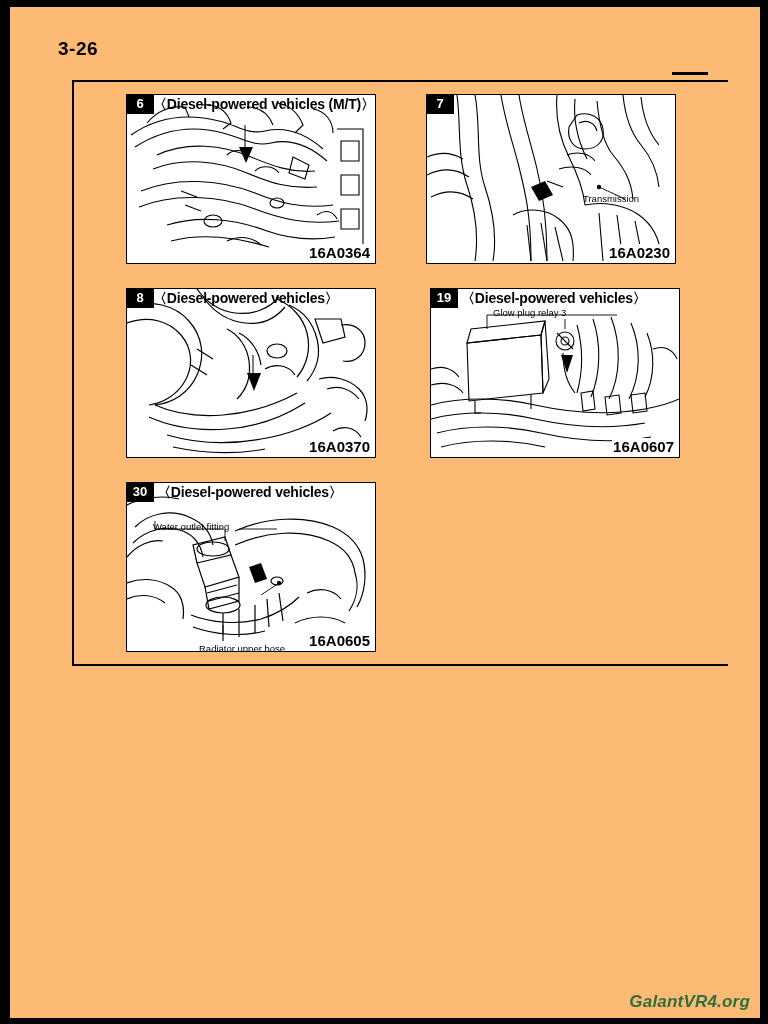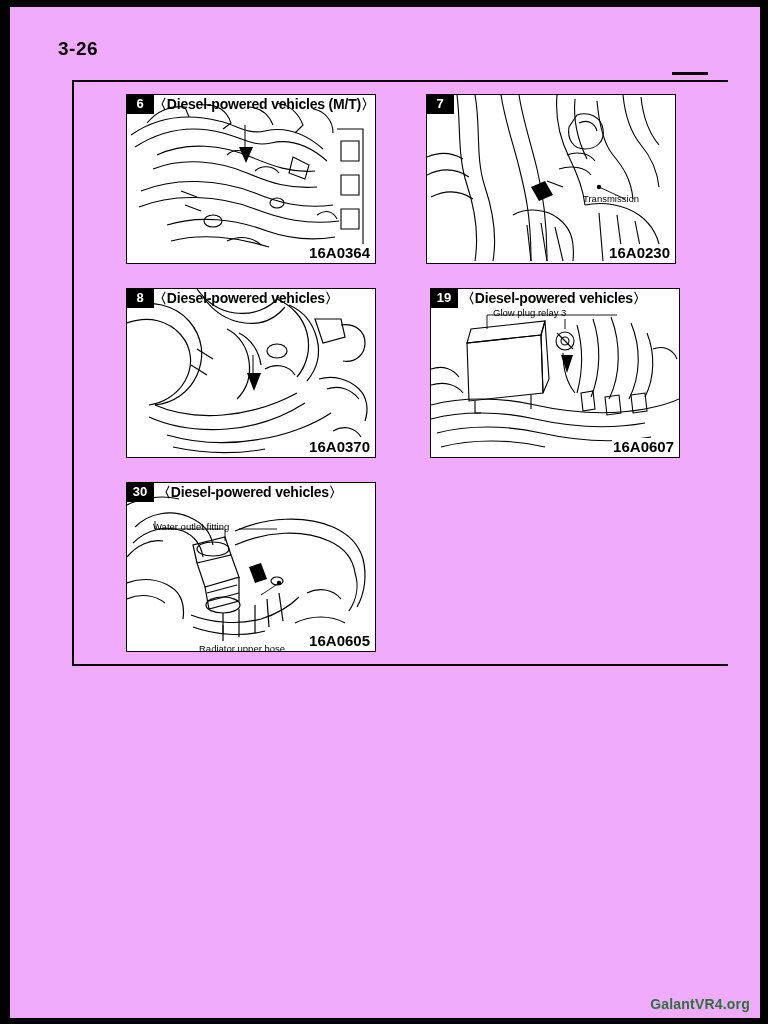--- a/index.html
+++ b/index.html
@@ -4,21 +4,21 @@
 <style>
   html, body {
     margin: 0;
     padding: 0;
     background: #000000;
   }
   .page {
     position: relative;
     width: 768px;
     height: 1024px;
-    background: #f0abfc;
+    background: #fdba74;
     margin: 0 auto;
     overflow: hidden;
     font-family: "Liberation Sans", sans-serif;
     color: #000000;
   }
   
   .scan-edge-left {
     position: absolute;
     left: 0; top: 0;
     width: 10px; height: 1024px;
@@ -144,22 +144,23 @@
   .fig-svg {
     position: absolute;
     left: 0; top: 0;
   }
 
   
   .watermark {
     position: absolute;
     right: 18px;
     bottom: 12px;
-    font-size: 14px;
-    font-weight: bold;
+    font-size: 17px;
+    font-weight: bold;
+    font-style: italic;
     color: #2f6f3f;
     letter-spacing: 0.2px;
   }
 </style>
 </head>
 <body>
 
 <div class="page">
 
   <div class="scan-edge-left"></div>

